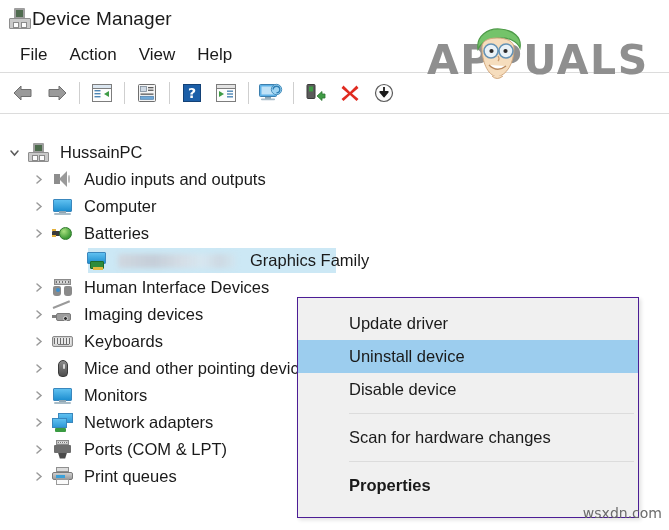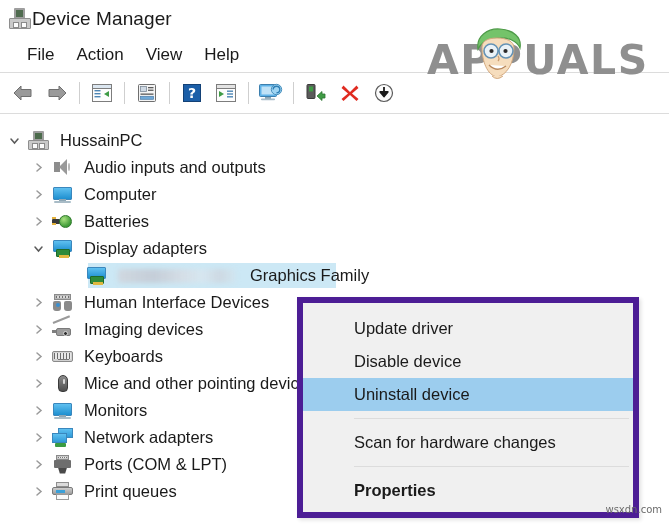--- a/index.html
+++ b/index.html
@@ -52,21 +52,21 @@
     width: 4px; height: 4px; background: #fcfcfc; border: 1px solid #8a8a8a;
   }
   .dev-icon-sm .base::before { left: 3px; }
   .dev-icon-sm .base::after { right: 3px; }
 
   
   .menubar {
     position: absolute; left: 0; top: 38px;
     width: 669px; height: 34px;
     display: flex; align-items: center;
-    padding-left: 16px;
+    padding-left: 9px;
     background: #ffffff;
   }
   .menu-item {
     font-size: 17px; color: #1a1a1a;
     padding: 2px 11px;
     cursor: default;
   }
 
   
   .toolbar {
@@ -87,21 +87,21 @@
   .tb-sep {
     width: 1px; height: 22px; background: #cfcfcf;
     margin: 0 5px;
   }
 
   
   .tree {
     position: absolute; left: 0; top: 115px;
     width: 669px; height: 415px;
     background: #ffffff;
-    padding-top: 12px;
+    padding-top: 24px;
   }
   .row {
     position: relative;
     height: 27px;
     display: flex; align-items: center;
     cursor: default;
   }
   .row .chev {
     width: 13px; height: 13px;
     margin-left: 0px;
@@ -237,21 +237,21 @@
     background:linear-gradient(#cfcfcf,#9d9d9d); border:1px solid #7a7a7a; border-radius:2px; }
   .ic-print .bdy::after { content:""; position:absolute; left:3px; top:2px; width:9px; height:3px; background:#3ba0d8; }
   .ic-print .pap { position:absolute; left:4px; top:12px; width:13px; height:6px; background:#fafafa; border:1px solid #9a9a9a; }
 
   
   .ctxmenu {
     position: absolute;
     left: 297px; top: 297px;
     width: 342px; height: 221px;
     background: #f0f0f0;
-    border: 6px solid #4c1d95;
+    border: 1px solid #4c1d95;
     box-shadow: 2px 2px 4px rgba(0,0,0,.12);
     z-index: 50;
   }
   .ctx-item {
     height: 33px;
     display: flex; align-items: center;
     padding-left: 51px;
     font-size: 16.5px; color: #1a1a1a;
     cursor: default;
     white-space: nowrap;
@@ -275,23 +275,23 @@
     font-family: "DejaVu Sans", sans-serif;
     font-size: 41px; font-weight: bold; letter-spacing: 1.5px;
     color: #8f8f8f;
     line-height: 1;
   }
   .appuals-face {
     position: absolute; left: 45px; top: -13px;
     width: 54px; height: 56px;
   }
   .wsxdn {
-    position: absolute; right: 7px; bottom: 15px;
+    position: absolute; right: 7px; bottom: 9px;
     font-family: "DejaVu Sans", sans-serif;
-    font-size: 10px; color: #6b6b6b;
+    font-size: 14px; color: #6b6b6b;
     z-index: 60;
   }
 </style>
 </head>
 <body>
 
 <div id="app">
 
   <div class="titlebar">
     <span class="dev-icon-sm">
@@ -487,34 +487,20 @@
             <span class="plug"></span>
             <span class="pin1"></span>
             <span class="pin2"></span>
             <span class="body"></span>
           </span>
       </span>
       <span class="label">Batteries</span>
     </div>
 
 
-    <div class="row lvl1">
-      <span class="chev">
-        <svg width="13" height="13" viewBox="0 0 13 13">
-            <path d="M3 5 L6.5 9 L10 5" fill="none" stroke="#5a5a5a" stroke-width="1.5" stroke-linecap="round"></path>
-          </svg>
-      </span>
-      <span class="icon">
-        <span class="ic ic-dispa">
-            <span class="scr"></span>
-            <span class="card"></span>
-          </span>
-      </span>
-      <span class="label">Display adapters</span>
-    </div>
 
     <div class="row lvl2 selected">
       <span class="sel-bg" style="left:88px; width:248px;"></span>
       <span class="icon" style="margin-left:0;">
         <span class="ic ic-dispa">
             <span class="scr"></span>
             <span class="card"></span>
           </span>
       </span>
       <span class="redacted"></span>
@@ -646,22 +632,22 @@
           </span>
       </span>
       <span class="label">Print queues</span>
     </div>
 
   </div>
 
   <div class="ctxmenu">
     <div class="ctx-pad-top"></div>
     <div class="ctx-item">Update driver</div>
+    <div class="ctx-item highlight">Uninstall device</div>
     <div class="ctx-item">Disable device</div>
-    <div class="ctx-item highlight">Uninstall device</div>
     <div class="ctx-sep"></div>
     <div class="ctx-item">Scan for hardware changes</div>
     <div class="ctx-sep"></div>
     <div class="ctx-item bold">Properties</div>
   </div>
 
   <div class="wsxdn">wsxdn.com</div>
 
 </div>
 

